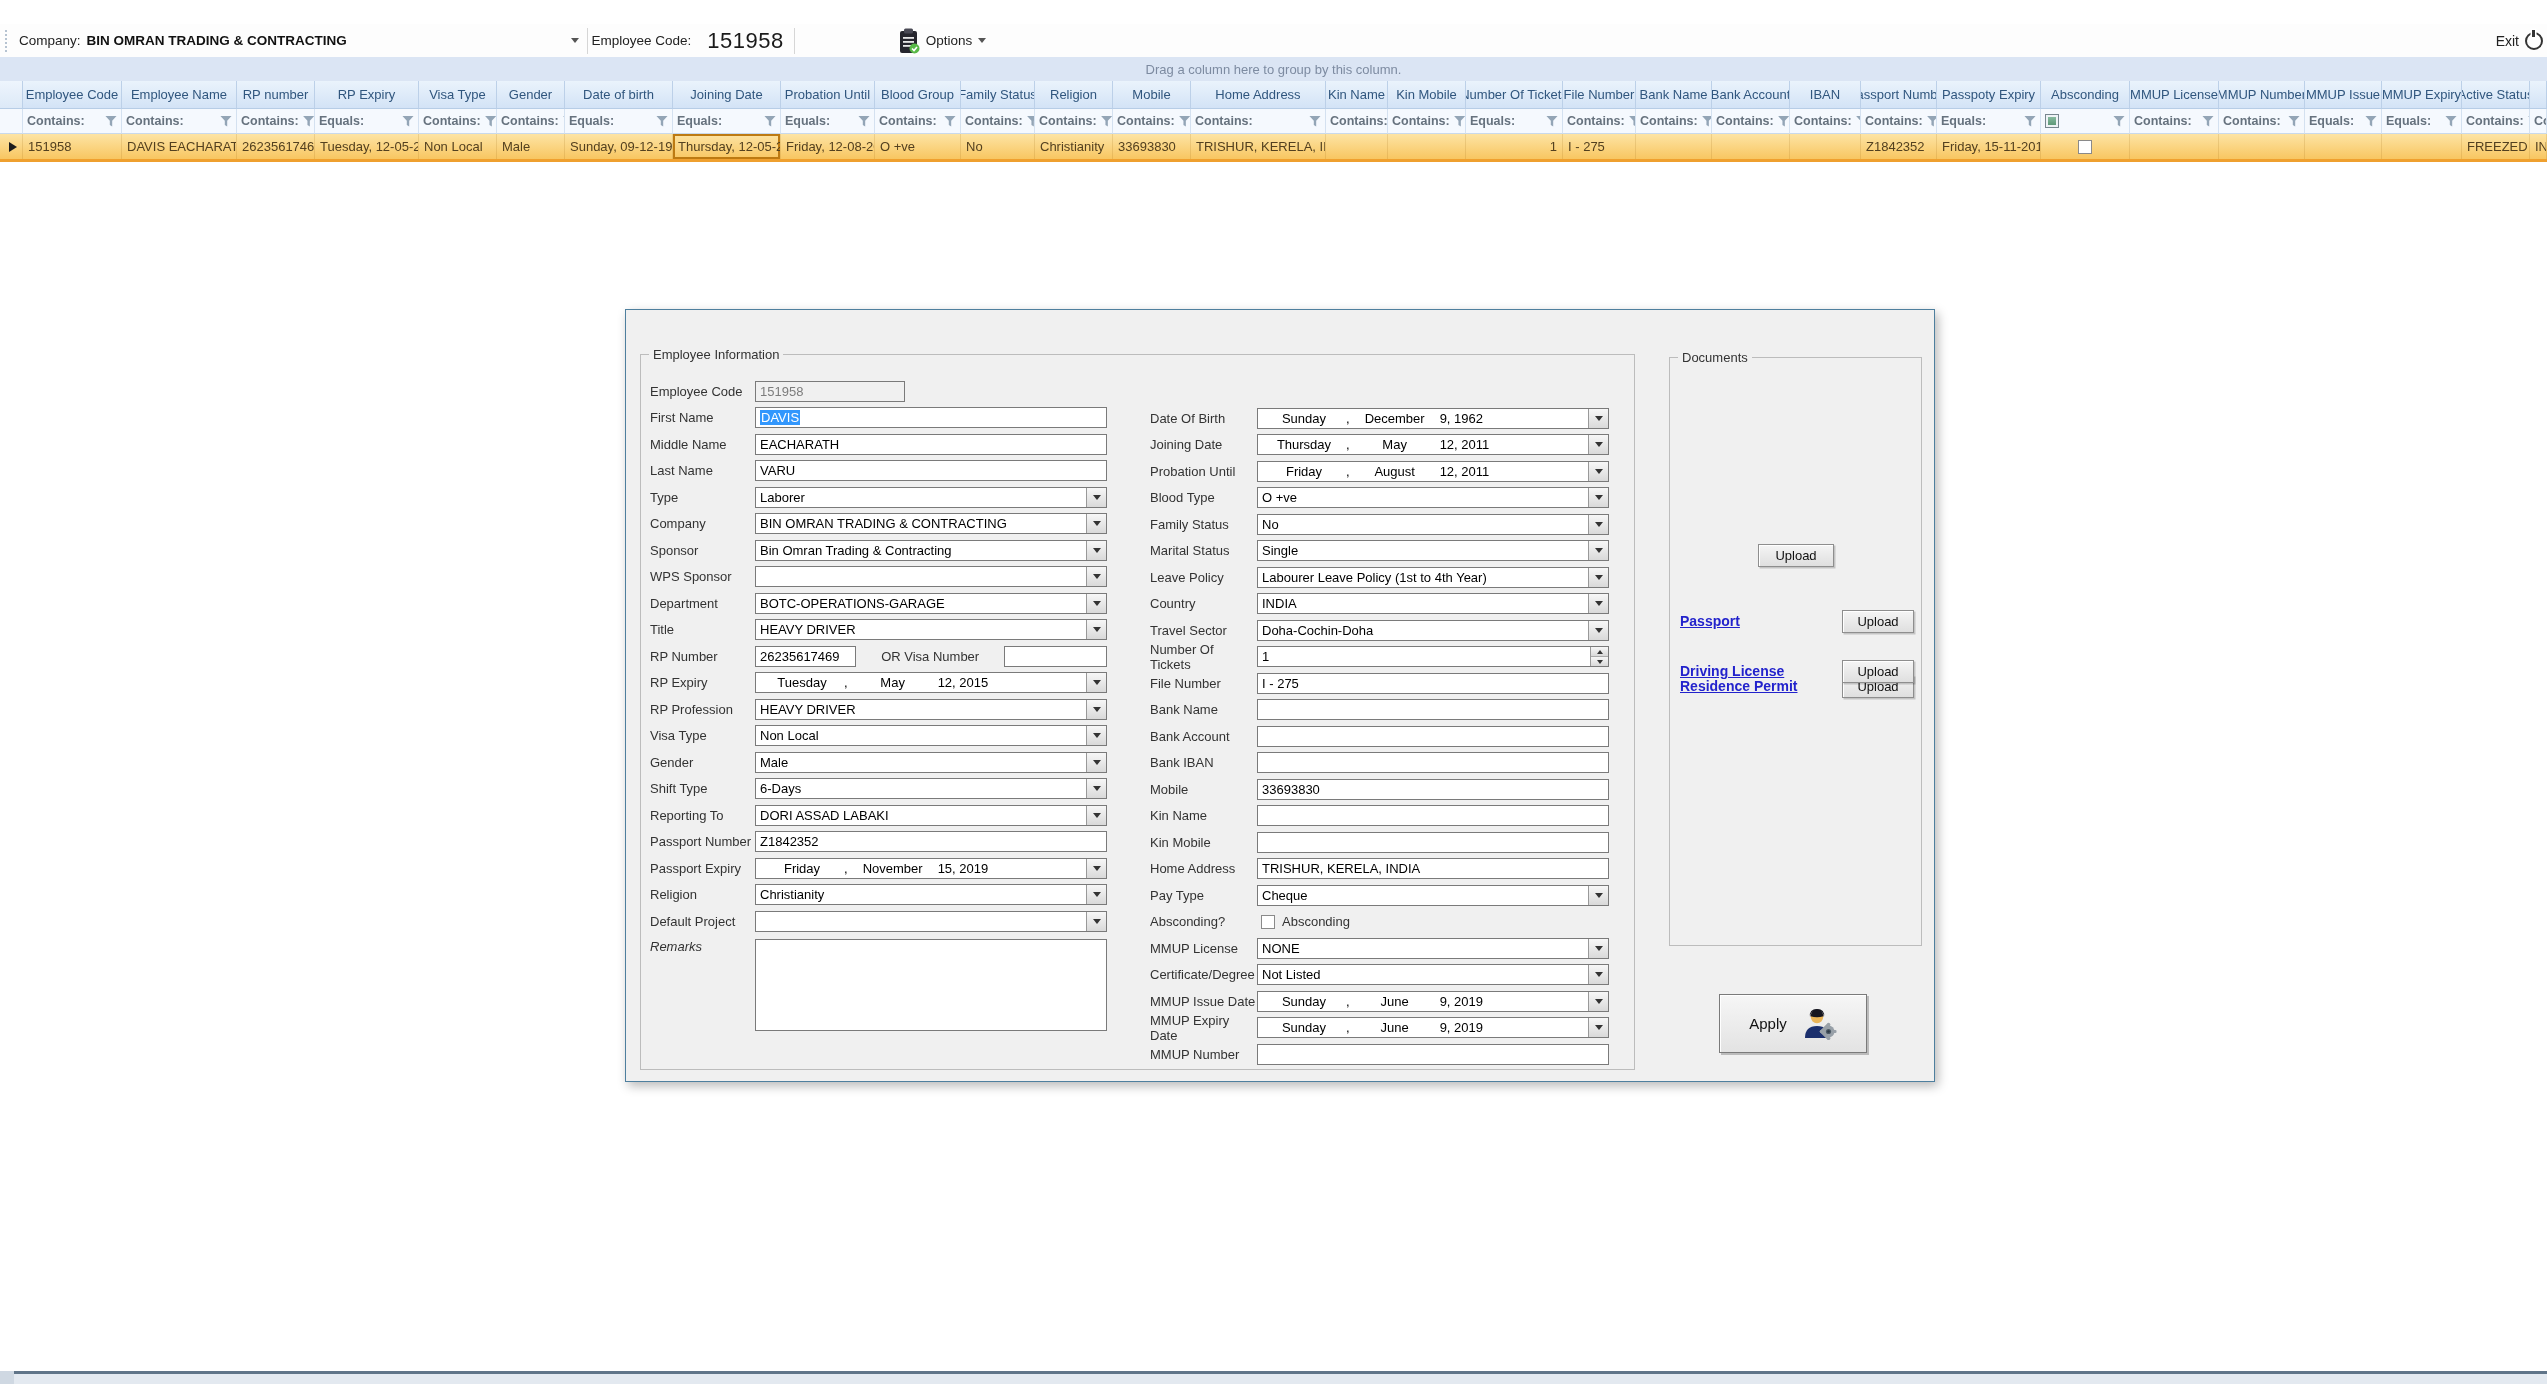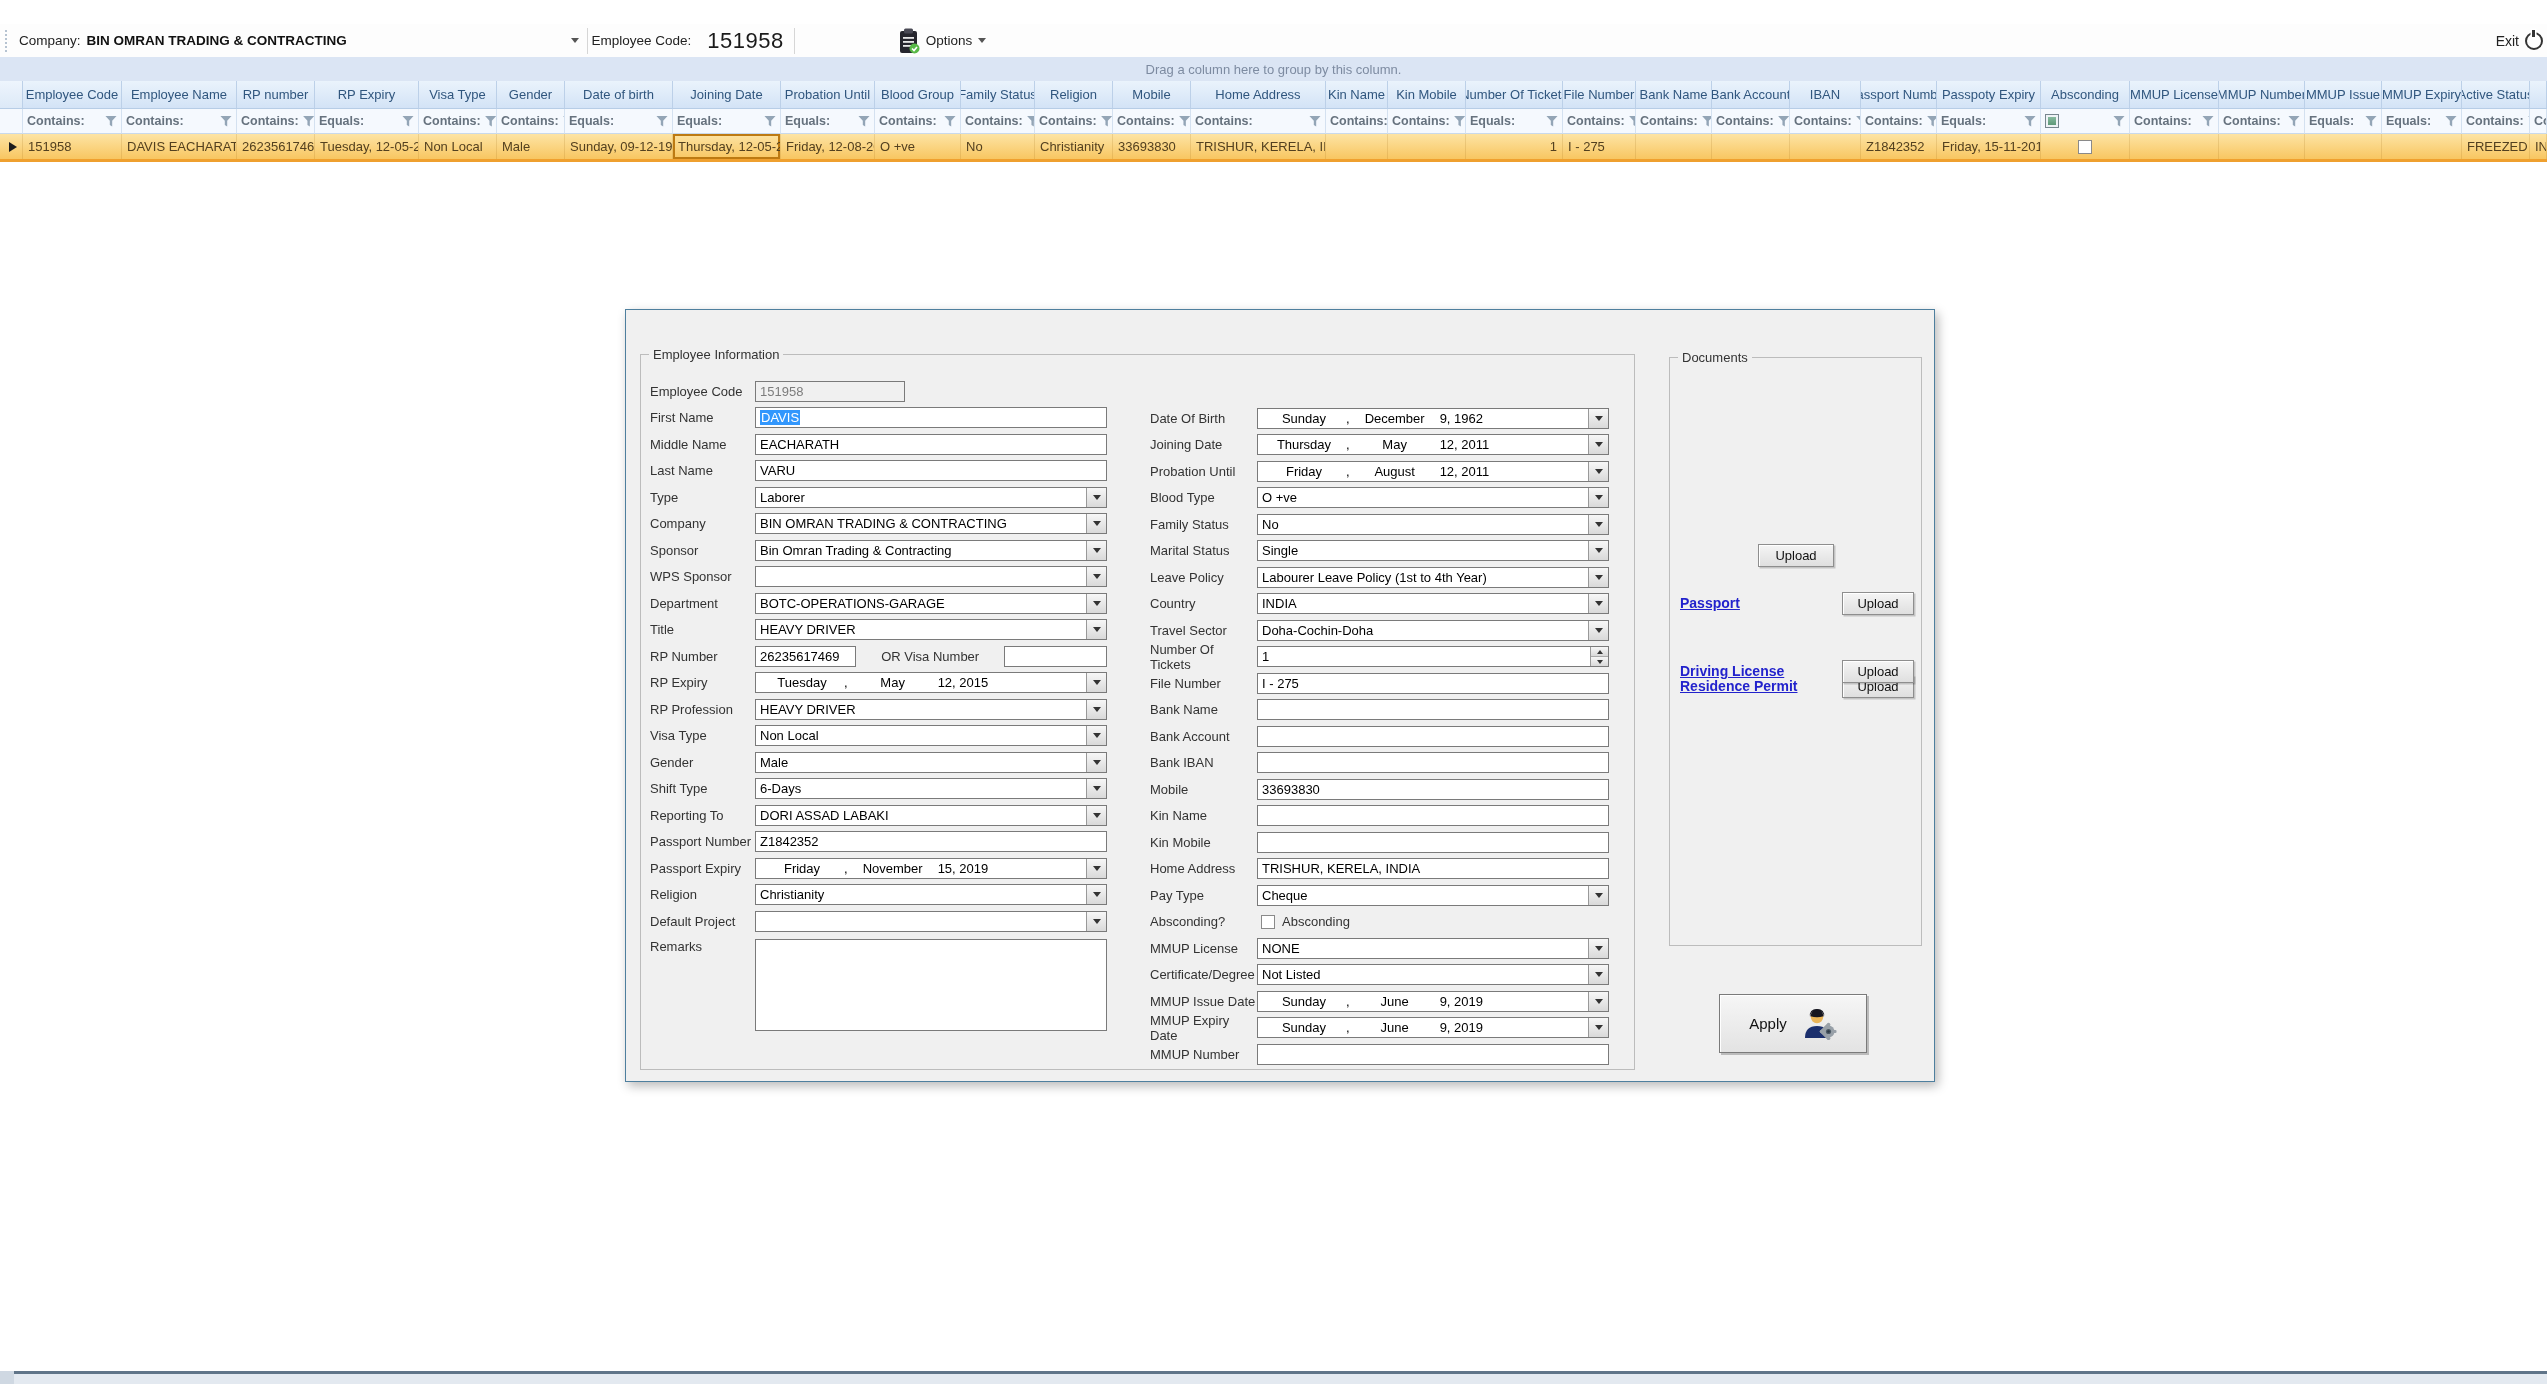--- a/index.html
+++ b/index.html
@@ -77,21 +77,21 @@
   .dlg-body{position:absolute;top:33px;left:0;right:0;bottom:0;background:#f0f0f0;}
   .groupbox{position:absolute;border:1px solid #bcbcbc;box-sizing:border-box;}
   .gb-main{left:14px;top:11px;width:995px;height:716px;}
   .gb-docs{left:1043px;top:14px;width:253px;height:589px;}
   .gb-legend{position:absolute;top:-8px;left:8px;background:#f0f0f0;padding:0 4px;font-size:13px;color:#333;}
 
   .fcol{position:absolute;}
   #leftCol{left:9px;top:23px;width:480px;}
   #rightCol{left:509px;top:50px;width:480px;}
   .frow{display:flex;align-items:center;height:26.5px;}
-  .frow.tall{height:104px;align-items:flex-start;padding-top:4px;box-sizing:border-box;}
+  .frow.tall{height:104px;align-items:flex-start;padding-top:4px;box-sizing:border-box;font-style:italic;}
   .flabel{flex:none;width:105px;font-size:13px;color:#333;}
   #rightCol .flabel{width:107px;}
   .tbox,.cbox,.tarea{box-sizing:border-box;background:#fff;border:1px solid #7a7a7a;height:21px;
     font-size:13px;color:#000;display:flex;align-items:center;padding-left:4px;width:352px;overflow:hidden;white-space:nowrap;}
   .tbox.disabled{background:#f0f0f0;color:#7c7c7c;}
   .selected{background:#3297fd;color:#fff;padding:0 1px;}
   .cbox{padding-left:4px;padding-right:0;position:relative;}
   .cval{flex:1;overflow:hidden;white-space:nowrap;}
   .carrow{width:19px;align-self:stretch;flex:none;margin-left:auto;background:linear-gradient(#f7f7f7,#d9d9d9);
     border-left:1px solid #999;display:flex;align-items:center;justify-content:center;}
@@ -857,21 +857,21 @@
             <div class="frow">
               <span class="flabel">MMUP Number</span>
               <div class="tbox"></div>
             </div>
           </div>
       </div>
       <div class="groupbox gb-docs">
         <span class="gb-legend">Documents</span>
         <div class="btn doc-upload-main">Upload</div>
         <div id="docItems">
-            <div class="doc-item" style="top: 232px;">
+            <div class="doc-item" style="top: 250px;">
               <a class="doc-link">Passport</a>
               <div class="btn doc-btn">Upload</div>
             </div>
             <div class="doc-item" style="top: 271px; margin-top: 44px;">
               <a class="doc-link">Residence Permit</a>
               <div class="btn doc-btn">Upload</div>
             </div>
             <div class="doc-item" style="top: 300px;">
               <a class="doc-link">Driving License</a>
               <div class="btn doc-btn">Upload</div>

